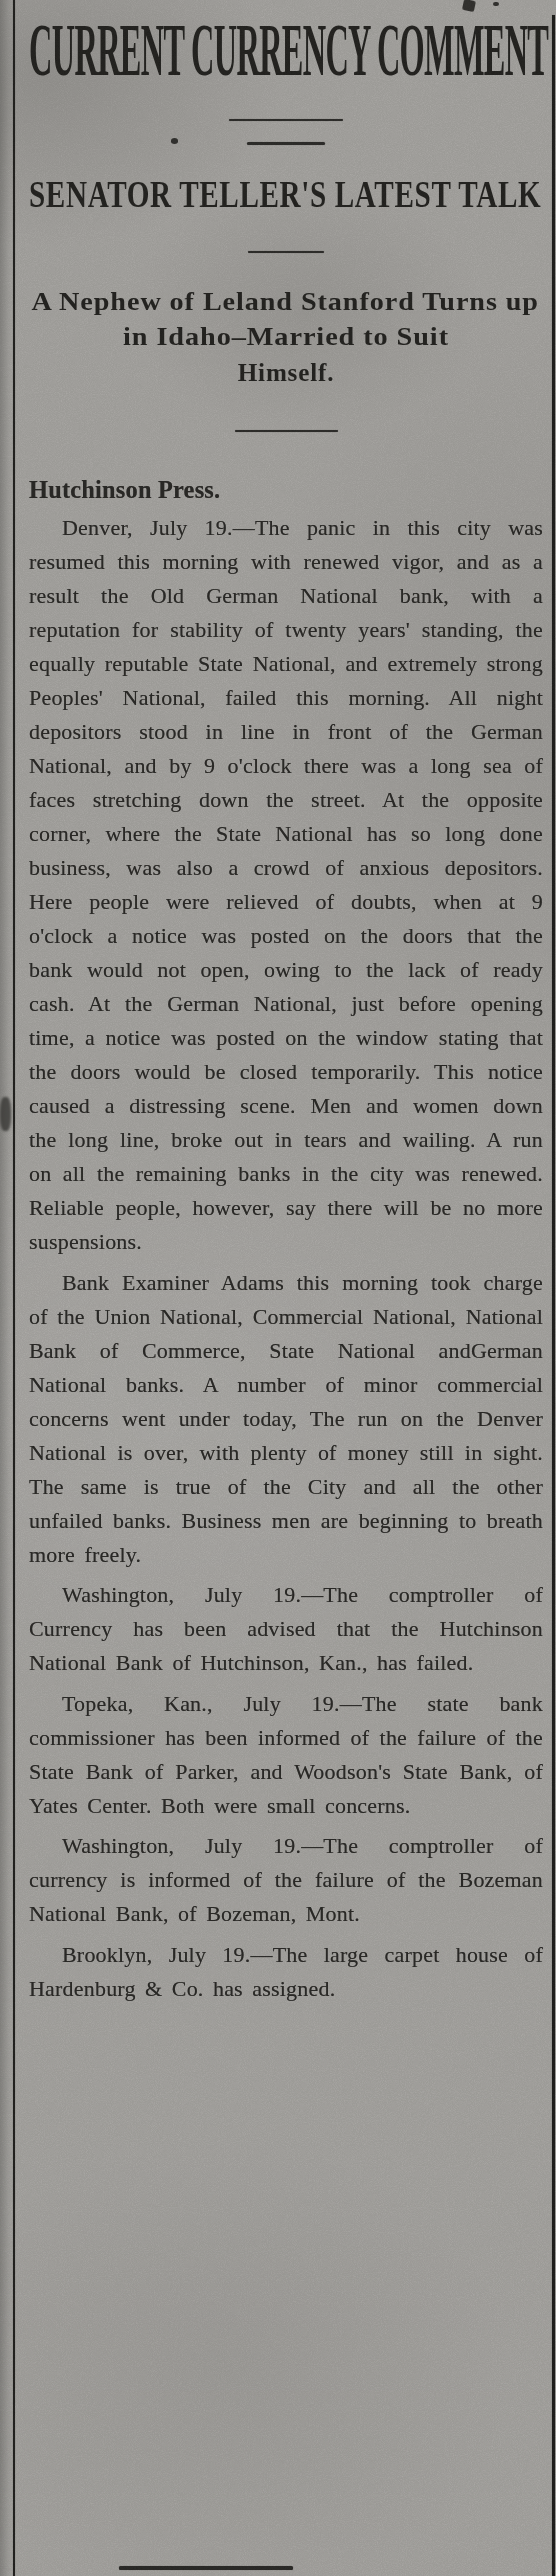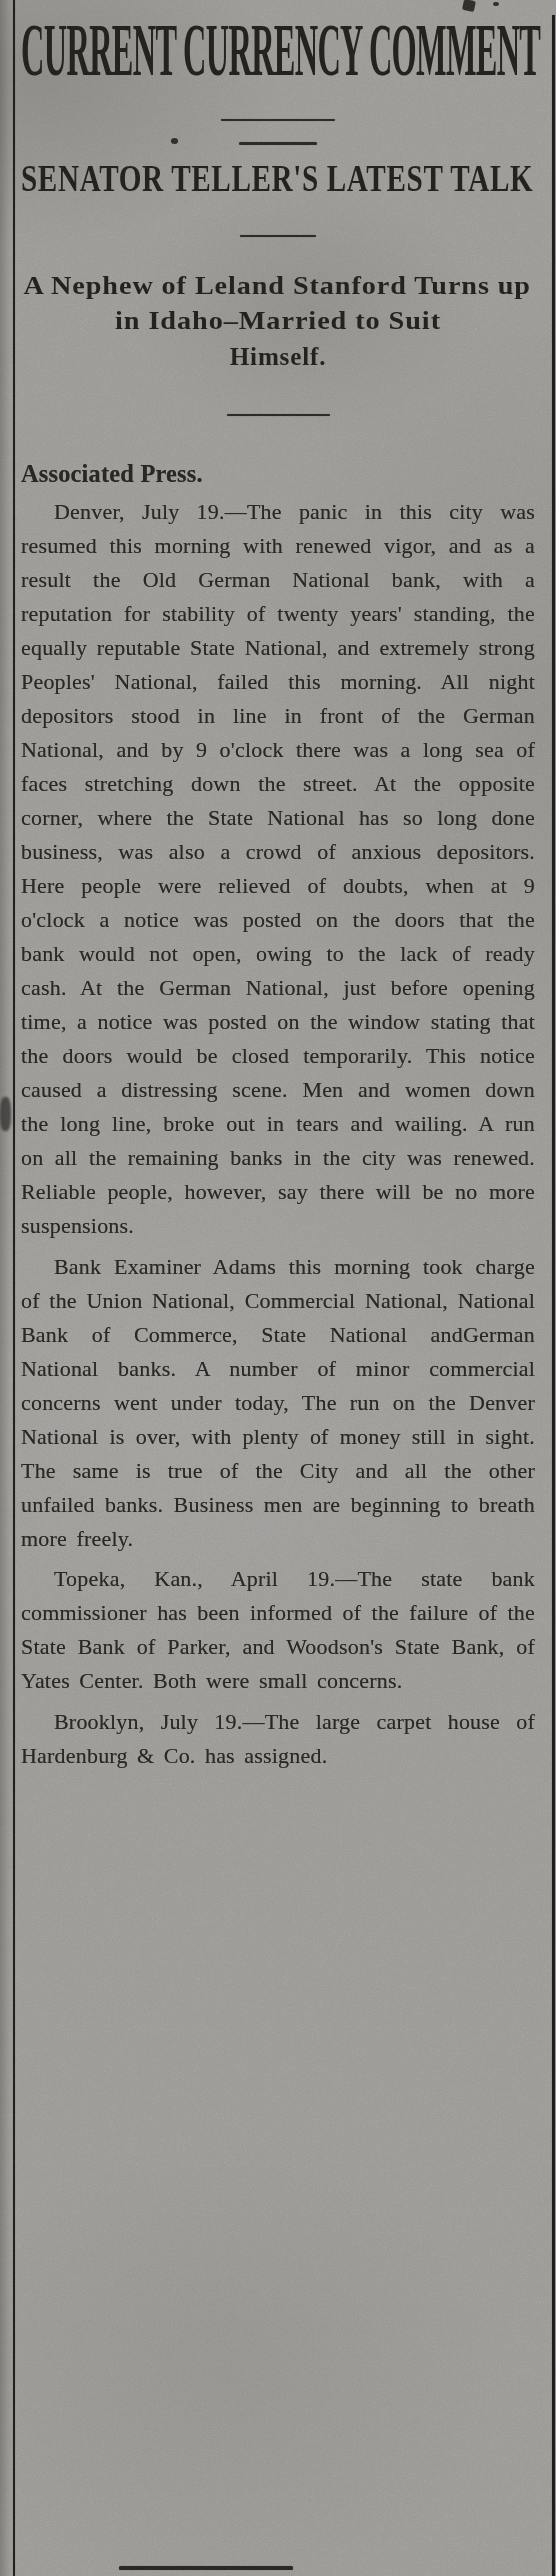--- a/index.html
+++ b/index.html
@@ -27,21 +27,21 @@
     position:absolute;left:13px;top:0;bottom:0;width:1.6px;
     background:#17161­4;background:#171614;
     box-shadow:0 0 0.8px rgba(0,0,0,.7);
   }
   .rule-right{
     position:absolute;right:1.6px;top:14.6px;bottom:0;width:3.3px;
     background:#121110;
     box-shadow:0 0 0.8px rgba(0,0,0,.7);
   }
   .column{
-    position:absolute;left:21px;top:0;width:514px;
+    position:absolute;left:29px;top:0;width:514px;
   }
   
   .display-svg{display:block;margin:0 auto;overflow:visible;}
   .display-text{
     fill:#191816;
     font-family:"Liberation Serif","DejaVu Serif",serif;
     font-weight:bold;
   }
   .h1-text{font-size:92px;letter-spacing:-2px;}
   .deck-text{font-size:49px;}
@@ -55,21 +55,21 @@
   .divider.d1{width:114px;margin-top:26px;}
   .divider.d2{width:78px;margin-top:21px;}
   .divider.d3{width:76px;margin-top:31px;}
   .divider.d4{width:103px;margin-top:28px;}
   .divider-bottom{
     position:absolute;left:119px;bottom:6.5px;width:174px;height:3.3px;
     background:#21201e;border-radius:1.6px;box-shadow:0 0 0.8px rgba(10,10,10,.6);
   }
   .h1-wrap{margin-top:9.8px;}
   .deck-wrap{margin-top:18px;}
-  .senator-wrap{margin-top:5px;}
+  .senator-wrap{margin-top:21px;}
   .deck2-wrap{margin-top:29px;}
   .byline{
     margin:41px 0 0 0;
     font-size:24.4px;font-weight:bold;line-height:33px;
     letter-spacing:0.2px;
     text-shadow:0 0 0.5px rgba(25,24,22,.6);
   }
   .body-copy p{
     margin:6.5px 0 0 0;
     font-size:22px;line-height:34px;
@@ -123,26 +123,28 @@
     <div class="deck2-wrap">
       <svg class="display-svg" width="514" height="120" viewBox="0 0 632 148">
         <text class="display-text deck2-text" x="2" y="34" textLength="626" lengthAdjust="spacingAndGlyphs">A Nephew of Leland Stanford Turns up</text>
         <text class="display-text deck2-text" x="316" y="78" text-anchor="middle" textLength="402" lengthAdjust="spacingAndGlyphs">in Idaho–Married to Suit</text>
         <text class="display-text deck2-text" x="316" y="122" text-anchor="middle">Himself.</text>
       </svg>
     </div>
 
     <div class="divider d4"></div>
 
-    <p class="byline">Associated Press.</p>
+    <p class="byline">Hutchinson Press.</p>
 
     <div class="body-copy">
       <p>Denver, July 19.—The panic in this city was resumed this morning with renewed vigor, and as a result the Old German National bank, with a reputation for stability of twenty years' standing, the equally reputable State National, and extremely strong Peoples' National, failed this morning. All night depositors stood in line in front of the German National, and by 9 o'clock there was a long sea of faces stretching down the street. At the opposite corner, where the State National has so long done business, was also a crowd of anxious depositors. Here people were relieved of doubts, when at 9 o'clock a notice was posted on the doors that the bank would not open, owing to the lack of ready cash. At the German National, just before opening time, a notice was posted on the window stating that the doors would be closed temporarily. This notice caused a distressing scene. Men and women down the long line, broke out in tears and wailing. A run on all the remaining banks in the city was renewed. Reliable people, however, say there will be no more suspensions.</p>
       <p>Bank Examiner Adams this morning took charge of the Union National, Commercial National, National Bank of Commerce, State National andGerman National banks. A number of minor commercial concerns went under today, The run on the Denver National is over, with plenty of money still in sight. The same is true of the City and all the other unfailed banks. Business men are beginning to breath more freely.</p>
-      <p>Topeka, Kan., April 19.—The state bank commissioner has been informed of the failure of the State Bank of Parker, and Woodson's State Bank, of Yates Center. Both were small concerns.</p>
+      <p>Washington, July 19.—The comptroller of Currency has been advised that the Hutchinson National Bank of Hutchinson, Kan., has failed.</p>
+      <p>Topeka, Kan., July 19.—The state bank commissioner has been informed of the failure of the State Bank of Parker, and Woodson's State Bank, of Yates Center. Both were small concerns.</p>
+      <p>Washington, July 19.—The comptroller of currency is informed of the failure of the Bozeman National Bank, of Bozeman, Mont.</p>
       <p>Brooklyn, July 19.—The large carpet house of Hardenburg &amp; Co. has assigned.</p>
     </div>
 
   </div>
 
   <div class="divider-bottom"></div>
 
   <svg class="grain" width="557" height="2576" aria-hidden="true" viewBox="0 0 684 3166">
     <filter id="paperNoise" x="0" y="0" width="100%" height="100%">
       <feTurbulence type="fractalNoise" baseFrequency="0.85" numOctaves="2" seed="7" stitchTiles="stitch" result="n"></feTurbulence>

